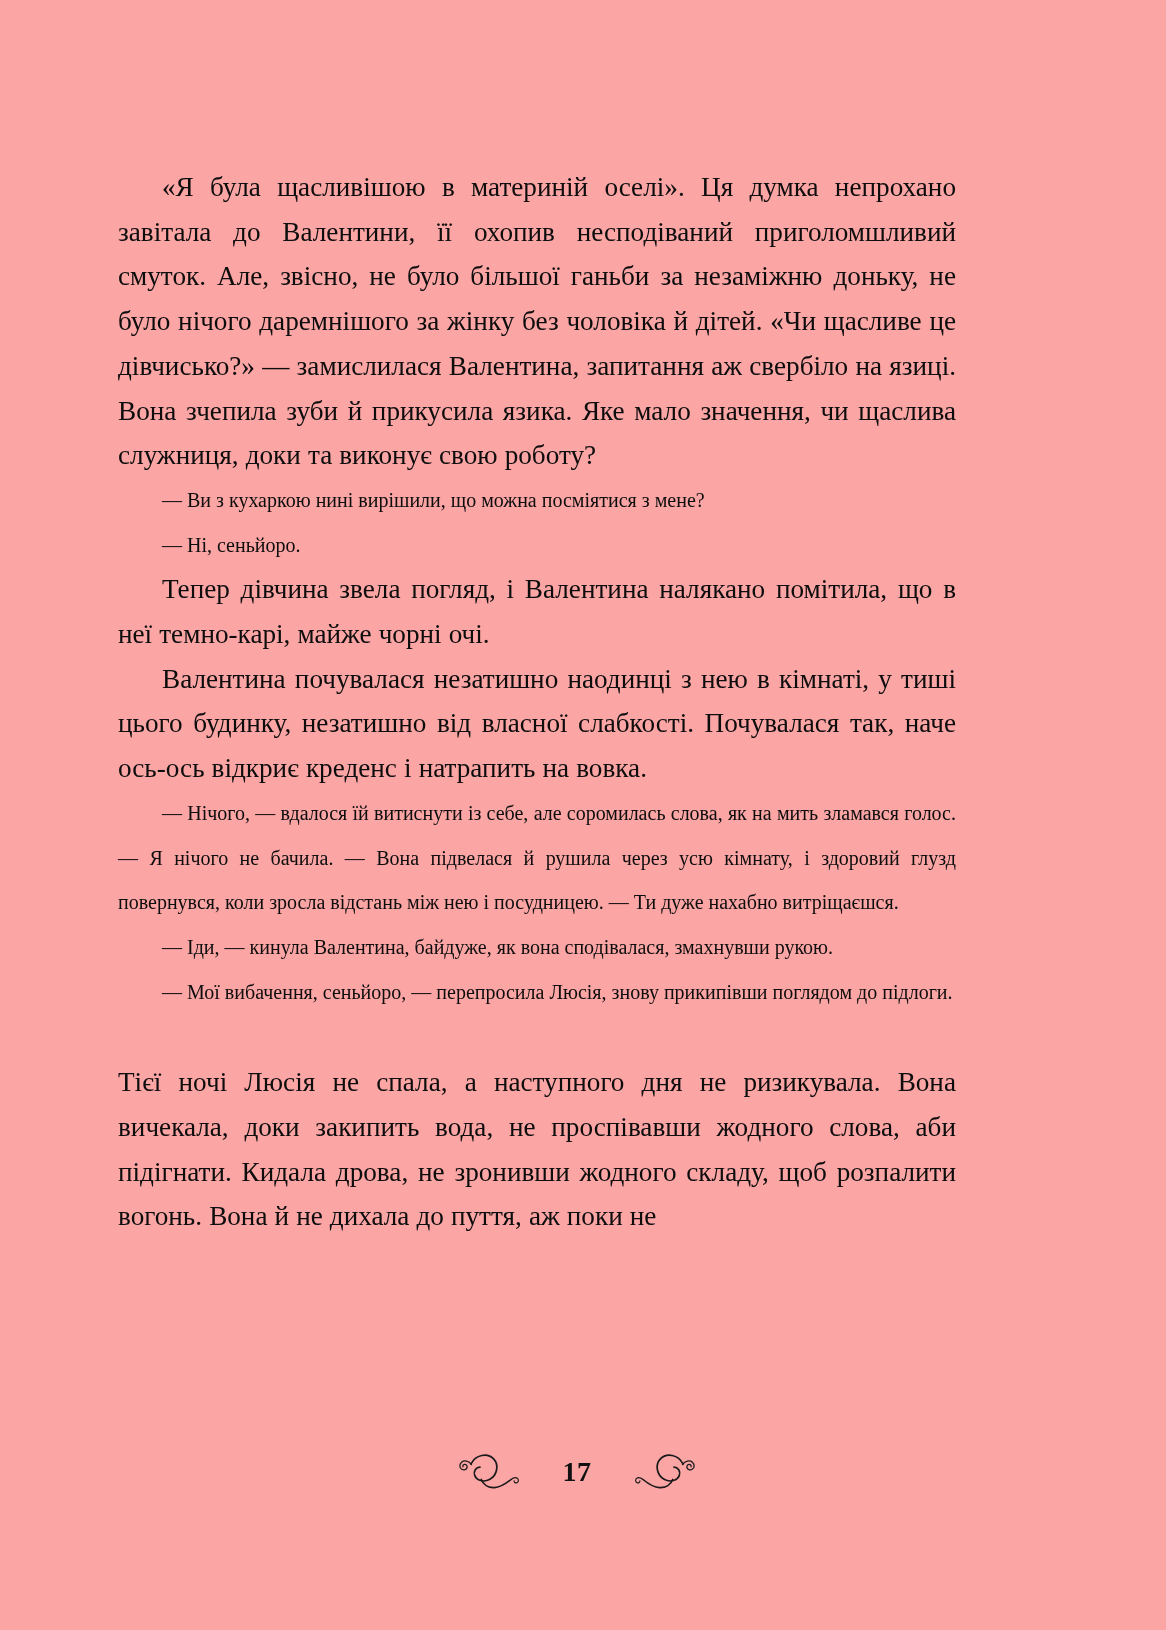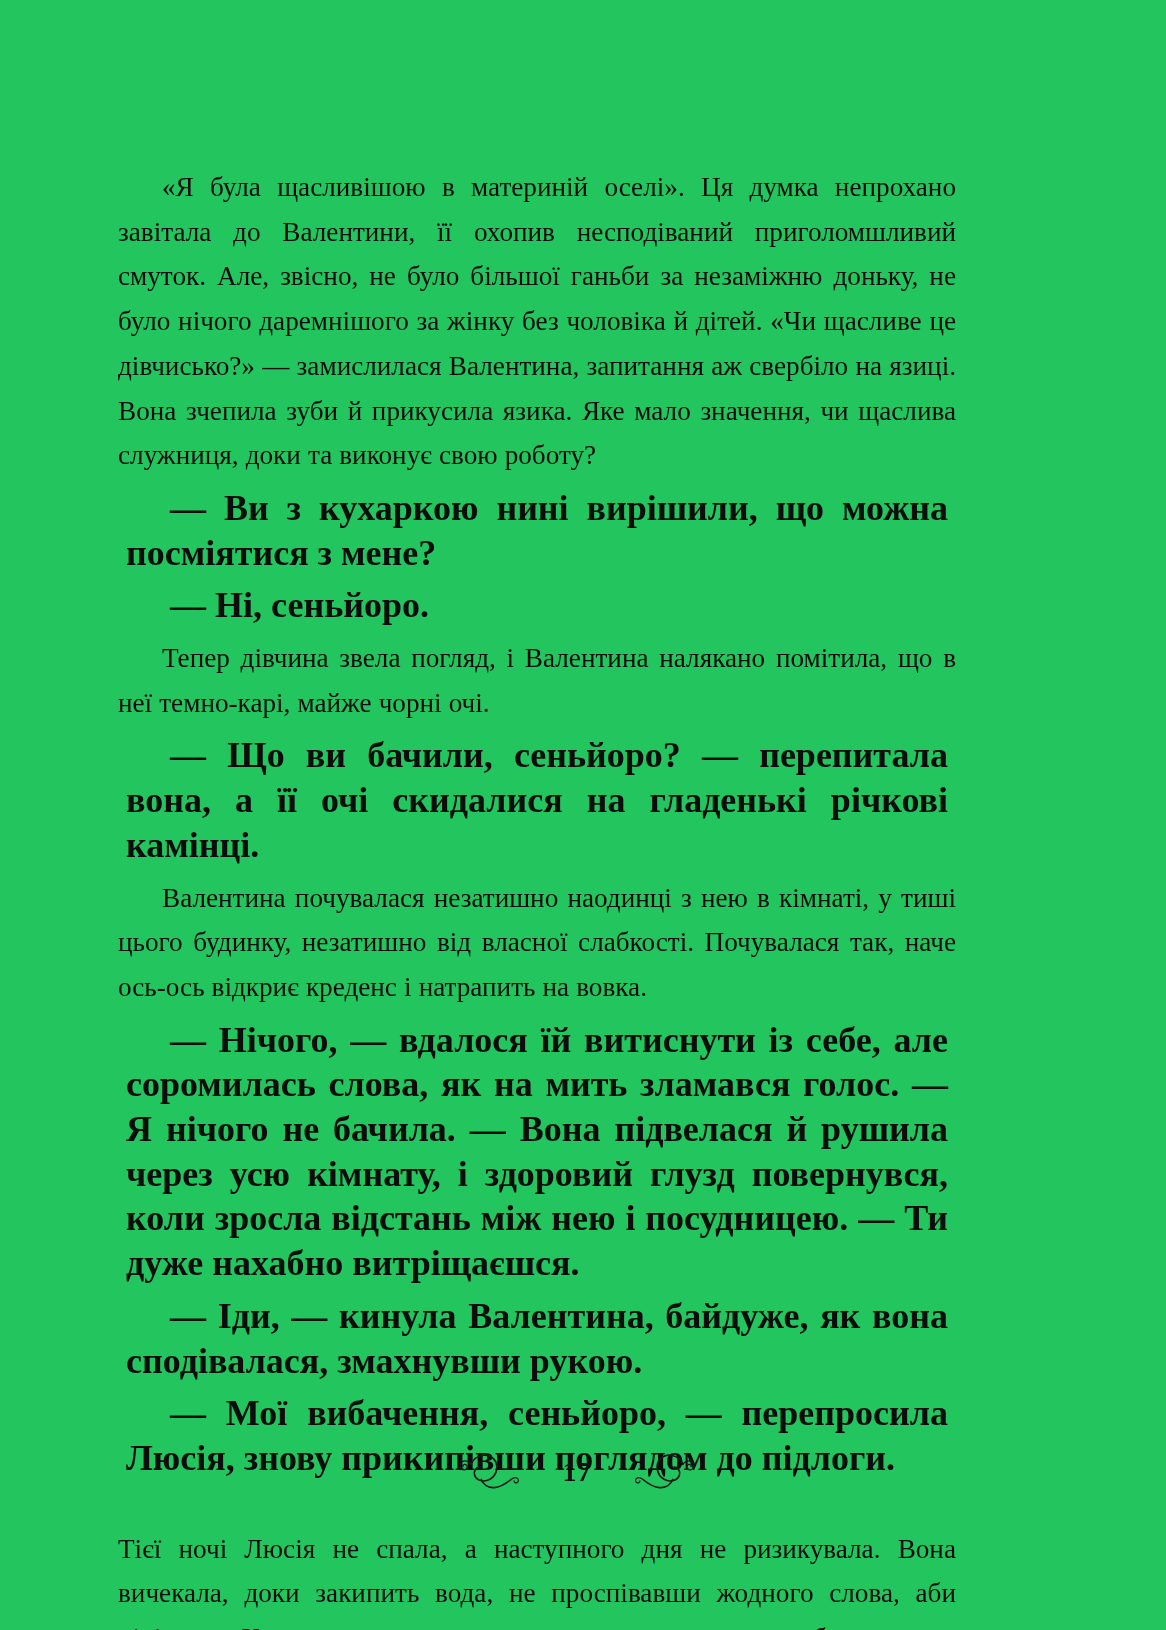--- a/index.html
+++ b/index.html
@@ -5,21 +5,21 @@
   html, body {
     margin: 0;
     padding: 0;
     background: #ffffff;
   }
 
   .page {
     position: relative;
     width: 1166px;
     height: 1630px;
-    background: #22c55e;
+    background: #fca5a5;
     margin: 0 auto;
     overflow: hidden;
     font-family: "Liberation Serif", "DejaVu Serif", serif;
     color: #0d0d0d;
   }
 
   .text-block {
     position: absolute;
     left: 118px;
     top: 165px;
@@ -32,26 +32,26 @@
     line-height: 44.7px;
     text-align: justify;
     text-indent: 44px;
     hyphens: manual;
     -webkit-hyphens: manual;
     word-spacing: 0.01em;
     font-weight: 400;
   }
 
   p.dialogue {
-    margin: 8px;
-    font-size: 36px;
+    margin: 0;
+    font-size: 20px;
     line-height: 44.7px;
     text-align: justify;
     text-indent: 44px;
-    font-weight: 700;
+    font-weight: 400;
   }
 
   
   p.section-gap {
     margin-top: 46px;
     text-indent: 0;
   }
 
   .footer {
     position: absolute;
@@ -91,21 +91,20 @@
 </head>
 <body>
 
 <div class="page">
 
   <div class="text-block">
     <p class="para">«Я була щасливішою в материній оселі». Ця думка непрохано завітала до Валентини, її охопив несподіваний приголомшливий смуток. Але, звісно, не було більшої ганьби за незаміжню доньку, не було нічого даремнішого за жінку без чоловіка й дітей. «Чи щасливе це дівчисько?» — замислилася Валентина, запитання аж свербіло на язиці. Вона зчепила зуби й прикусила язика. Яке мало значення, чи щаслива служниця, доки та виконує свою роботу?</p>
     <p class="dialogue">— Ви з кухаркою нині вирішили, що можна посміятися з мене?</p>
     <p class="dialogue">— Ні, сеньйоро.</p>
     <p class="para">Тепер дівчина звела погляд, і Валентина налякано помітила, що в неї темно-карі, майже чорні очі.</p>
-    <p class="dialogue">— Що ви бачили, сеньйоро? — перепитала вона, а її очі скидалися на гладенькі річкові камінці.</p>
     <p class="para">Валентина почувалася незатишно наодинці з нею в кімнаті, у тиші цього будинку, незатишно від власної слабкості. Почувалася так, наче ось-ось відкриє креденс і натрапить на вовка.</p>
     <p class="dialogue">— Нічого, — вдалося їй витиснути із себе, але соромилась слова, як на мить зламався голос. — Я нічого не бачила. — Вона підвелася й рушила через усю кімнату, і здоровий глузд повернувся, коли зросла відстань між нею і посудницею. — Ти дуже нахабно витріщаєшся.</p>
     <p class="dialogue">— Іди, — кинула Валентина, байдуже, як вона сподівалася, змахнувши рукою.</p>
     <p class="dialogue">— Мої вибачення, сеньйоро, — перепросила Люсія, знову прикипівши поглядом до підлоги.</p>
     <p class="para section-gap">Тієї ночі Люсія не спала, а наступного дня не ризикувала. Вона вичекала, доки закипить вода, не проспівавши жодного слова, аби підігнати. Кидала дрова, не зронивши жодного складу, щоб розпалити вогонь. Вона й не дихала до пуття, аж поки не</p>
   </div>
 
   <div class="footer">
     <span class="ornament">
       <svg viewBox="0 0 86 54" fill="none" xmlns="http://www.w3.org/2000/svg" aria-hidden="true">

